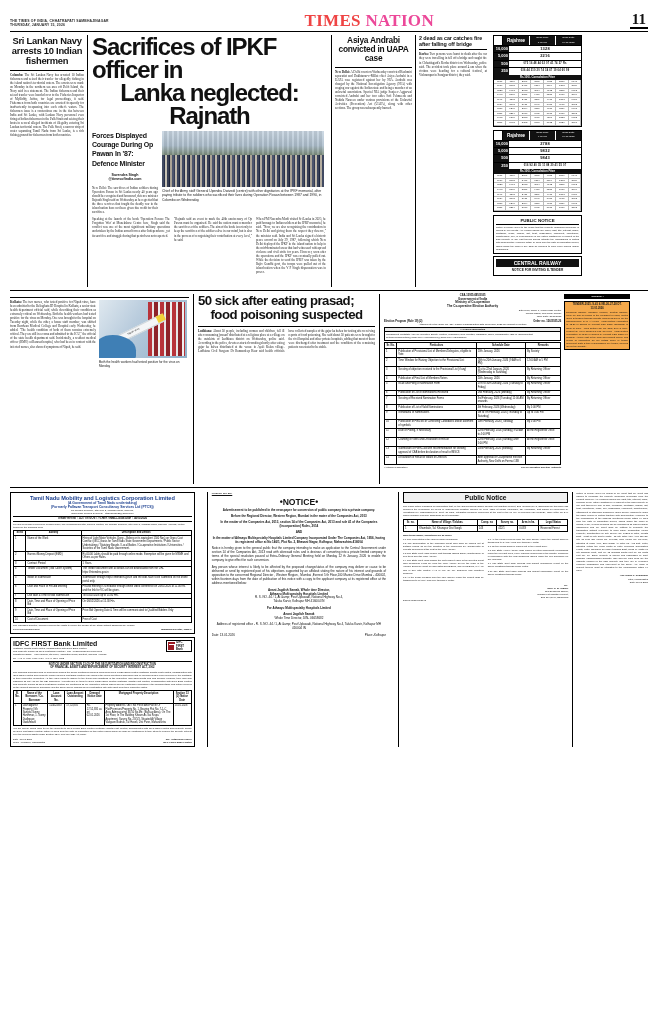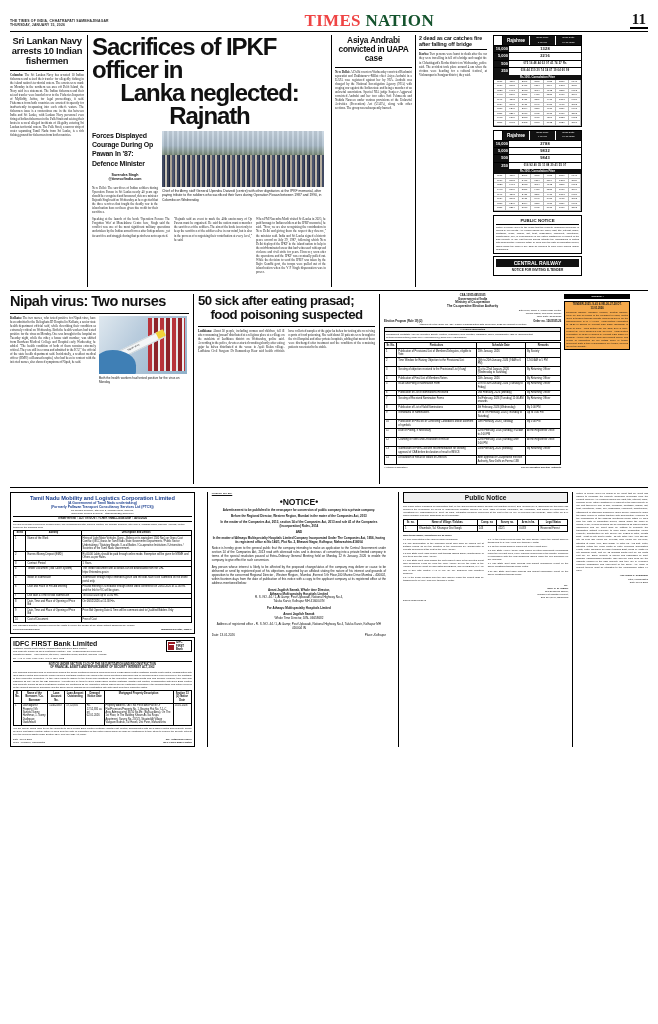--- a/index.html
+++ b/index.html
@@ -15,21 +15,21 @@
   .page { width:658px; height:1024px; position:relative; padding: 6px 10px 0 10px; }
 
   
   .masthead { display:flex; align-items:flex-end; justify-content:space-between;
     border-bottom:1.2px solid #000; padding-bottom:2px; height:26px; }
   .mh-left { font-family:"Liberation Sans",sans-serif; font-size:3.4px; line-height:4.6px;
     letter-spacing:.18px; color:#2a2a2a; text-transform:uppercase; font-weight:700; padding-bottom:1px;}
   .mh-center { font-family:"Liberation Serif",serif; font-size:17px; font-weight:bold;
     letter-spacing:.3px; line-height:17px; }
   .mh-center .tim { color:#ef4444; }
-  .mh-center .nat { color:#14532d; }
+  .mh-center .nat { color:#ec4899; }
   .mh-right { font-family:"Liberation Serif",serif; font-size:15px; font-weight:bold;
      border-bottom:2px solid #000; line-height:15px; padding:0 2px; }
   .hl { font-family:"Liberation Sans",sans-serif; font-weight:bold; }
 
   
   .bodytext { font-family:"Liberation Serif",serif; font-size:3.15px; line-height:4.05px;
      text-align:justify; color:#252525; hyphens:auto; word-spacing:-0.2px; }
   .bodytext b, .bodytext .dl { font-weight:bold; }
   .cap { font-family:"Liberation Sans",sans-serif; font-size:3.4px; line-height:4.4px; color:#1a1a1a; }
 
@@ -396,21 +396,20 @@
         <div class="adttl" style="font-size:3.2px;padding:1px 0;">NOTICE FOR INVITING E-TENDER</div>
       </div>
     </div>
   </div>
 
   <div class="seprule"></div>
 
   <div style="display:flex;gap:0;height:190px;">
 
     <div style="width:184px;padding-right:4px;border-right:1px solid #000;">
-      <div class="h-mid">Nipah virus: Two nurses</div>
       <div style="border-top:.7px solid #000;margin:3px 0 2px;"></div>
       <div style="display:flex;gap:3px;">
         <div style="width:86px;" class="bodytext"><b>Kolkata:</b> <span>The two nurses, who tested positive for Nipah virus, have been admitted to the Beliaghata ID Hospital in Kolkata, a senior state health department official said, while describing their condition as extremely critical on Wednesday. Both the health workers had tested positive for the virus on Monday. One was brought to the hospital on Tuesday night, while the other, a house staff member, was shifted from Burdwan Medical College and Hospital early Wednesday, he added. "The health condition of both of them remains extremely critical. They are still in a coma and admitted to the ICU," the official of the state health department said. Incidentally, a resident medical officer (RMO) at Barasat hospital, who had been in contact with the infected nurses, also showed symptoms of Nipah, he said.</span></div>
         <div style="width:88px;">
           <div class="photo-lab" style="height:58px;">
             <div class="vials"></div>
             <div class="tube">
               <div class="capy"></div>
               <div class="lbl">Nipah virus</div>
             </div>

